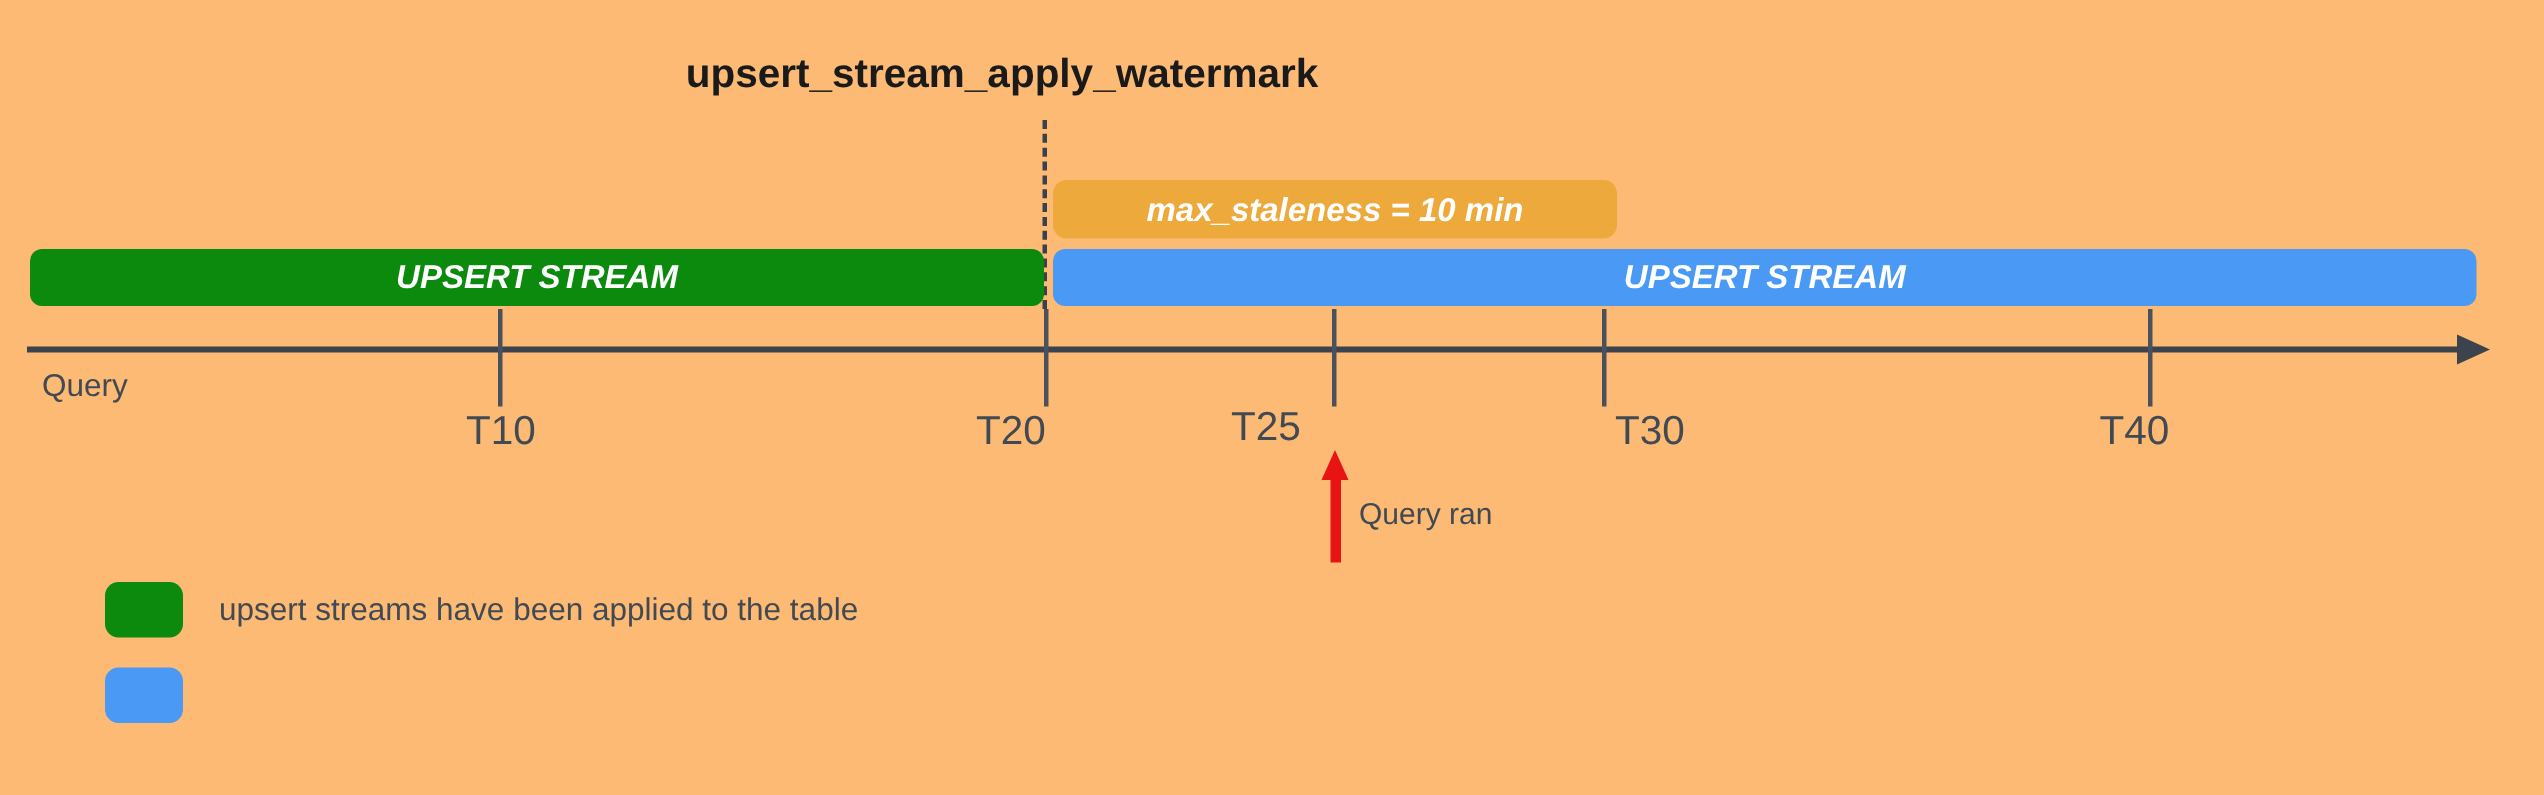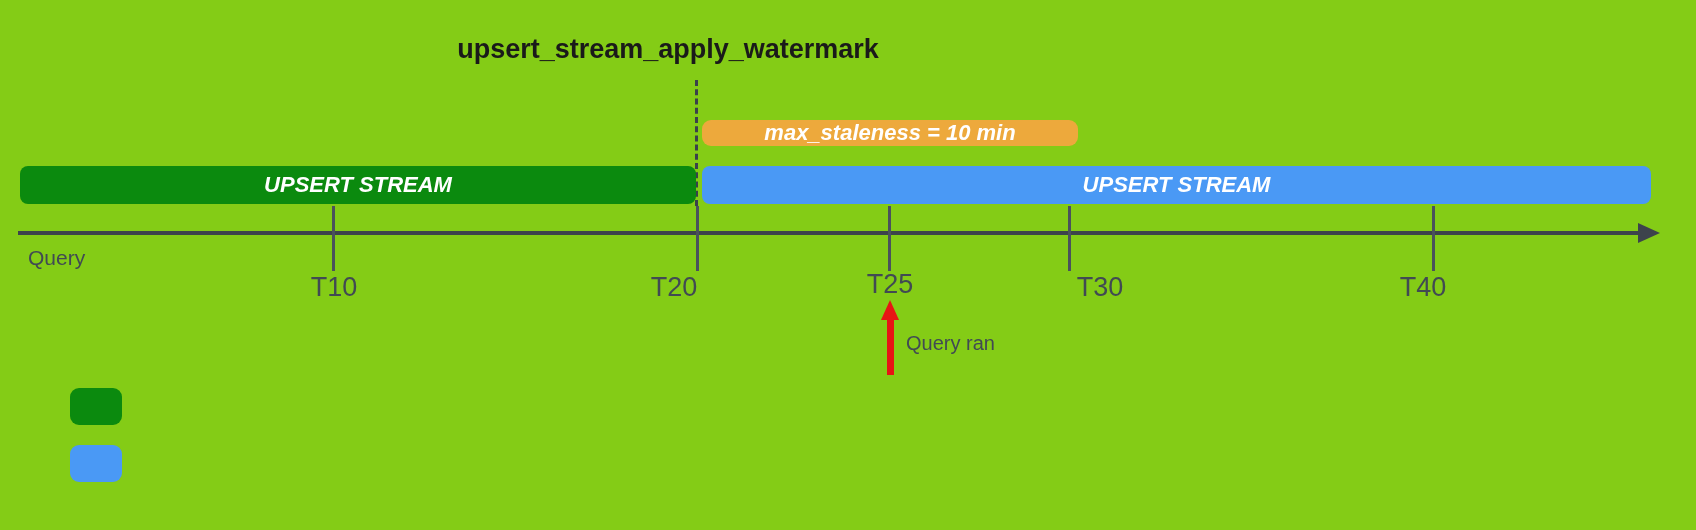--- a/index.html
+++ b/index.html
@@ -12,21 +12,21 @@
     --text:#414a53;
     --title:#1a1a1a;
     --bartext:#ffffff;
   }
   html,body{margin:0;padding:0;background:#ffffff;}
   body{font-family:"Liberation Sans", sans-serif;}
   .canvas{
     position:relative;
     width:1696px;
     height:530px;
-    background:#84cc16;
+    background:#fdba74;
     overflow:hidden;
     text-decoration:underline;
   }
   .title{
     position:absolute;
     left:668px; top:34px;
     transform:translateX(-50%);
     font-size:27px;
     font-weight:bold;
     color:var(--title);
@@ -44,21 +44,21 @@
     align-items:center;
     justify-content:center;
     color:var(--bartext);
     font-weight:bold;
     font-style:italic;
     font-size:22px;
     white-space:nowrap;
   }
   .bar-green{left:20px; top:166px; width:676px; height:38px; background:var(--green); border-radius:8px;}
   .bar-blue{left:702px; top:166px; width:949px; height:38px; background:var(--blue); border-radius:8px;}
-  .bar-orange{left:702px; top:120px; width:376px; height:26px; background:var(--orange); border-radius:9px;}
+  .bar-orange{left:702px; top:120px; width:376px; height:39px; background:var(--orange); border-radius:9px;}
   .axis-line{
     position:absolute;
     left:18px; top:231px;
     width:1622px; height:4px;
     background:var(--axis);
   }
   .axis-arrowhead{
     position:absolute;
     left:1638px; top:223px;
     width:0; height:0;
@@ -154,25 +154,26 @@
   <div class="axis-label">Query</div>
 
   <div class="tick-line" style="left:332px;"></div>
   <div class="tick-line" style="left:696px;"></div>
   <div class="tick-line" style="left:888px;"></div>
   <div class="tick-line" style="left:1068px;"></div>
   <div class="tick-line" style="left:1432px;"></div>
 
   <div class="tick-label" style="left:334px;">T10</div>
   <div class="tick-label" style="left:674px;">T20</div>
-  <div class="tick-label" style="left:890px; top:269px;">T25</div>
+  <div class="tick-label" style="left:844px; top:269px;">T25</div>
   <div class="tick-label" style="left:1100px;">T30</div>
   <div class="tick-label" style="left:1423px;">T40</div>
 
   <div class="q-arrow-head"></div>
   <div class="q-arrow-shaft"></div>
   <div class="q-label">Query ran</div>
 
   <div class="legend-swatch swatch-green"></div>
+  <div class="legend-label legend-label-1">upsert streams have been applied to the table</div>
 
   <div class="legend-swatch swatch-blue"></div>
 
 </div>
 
 </body></html>

